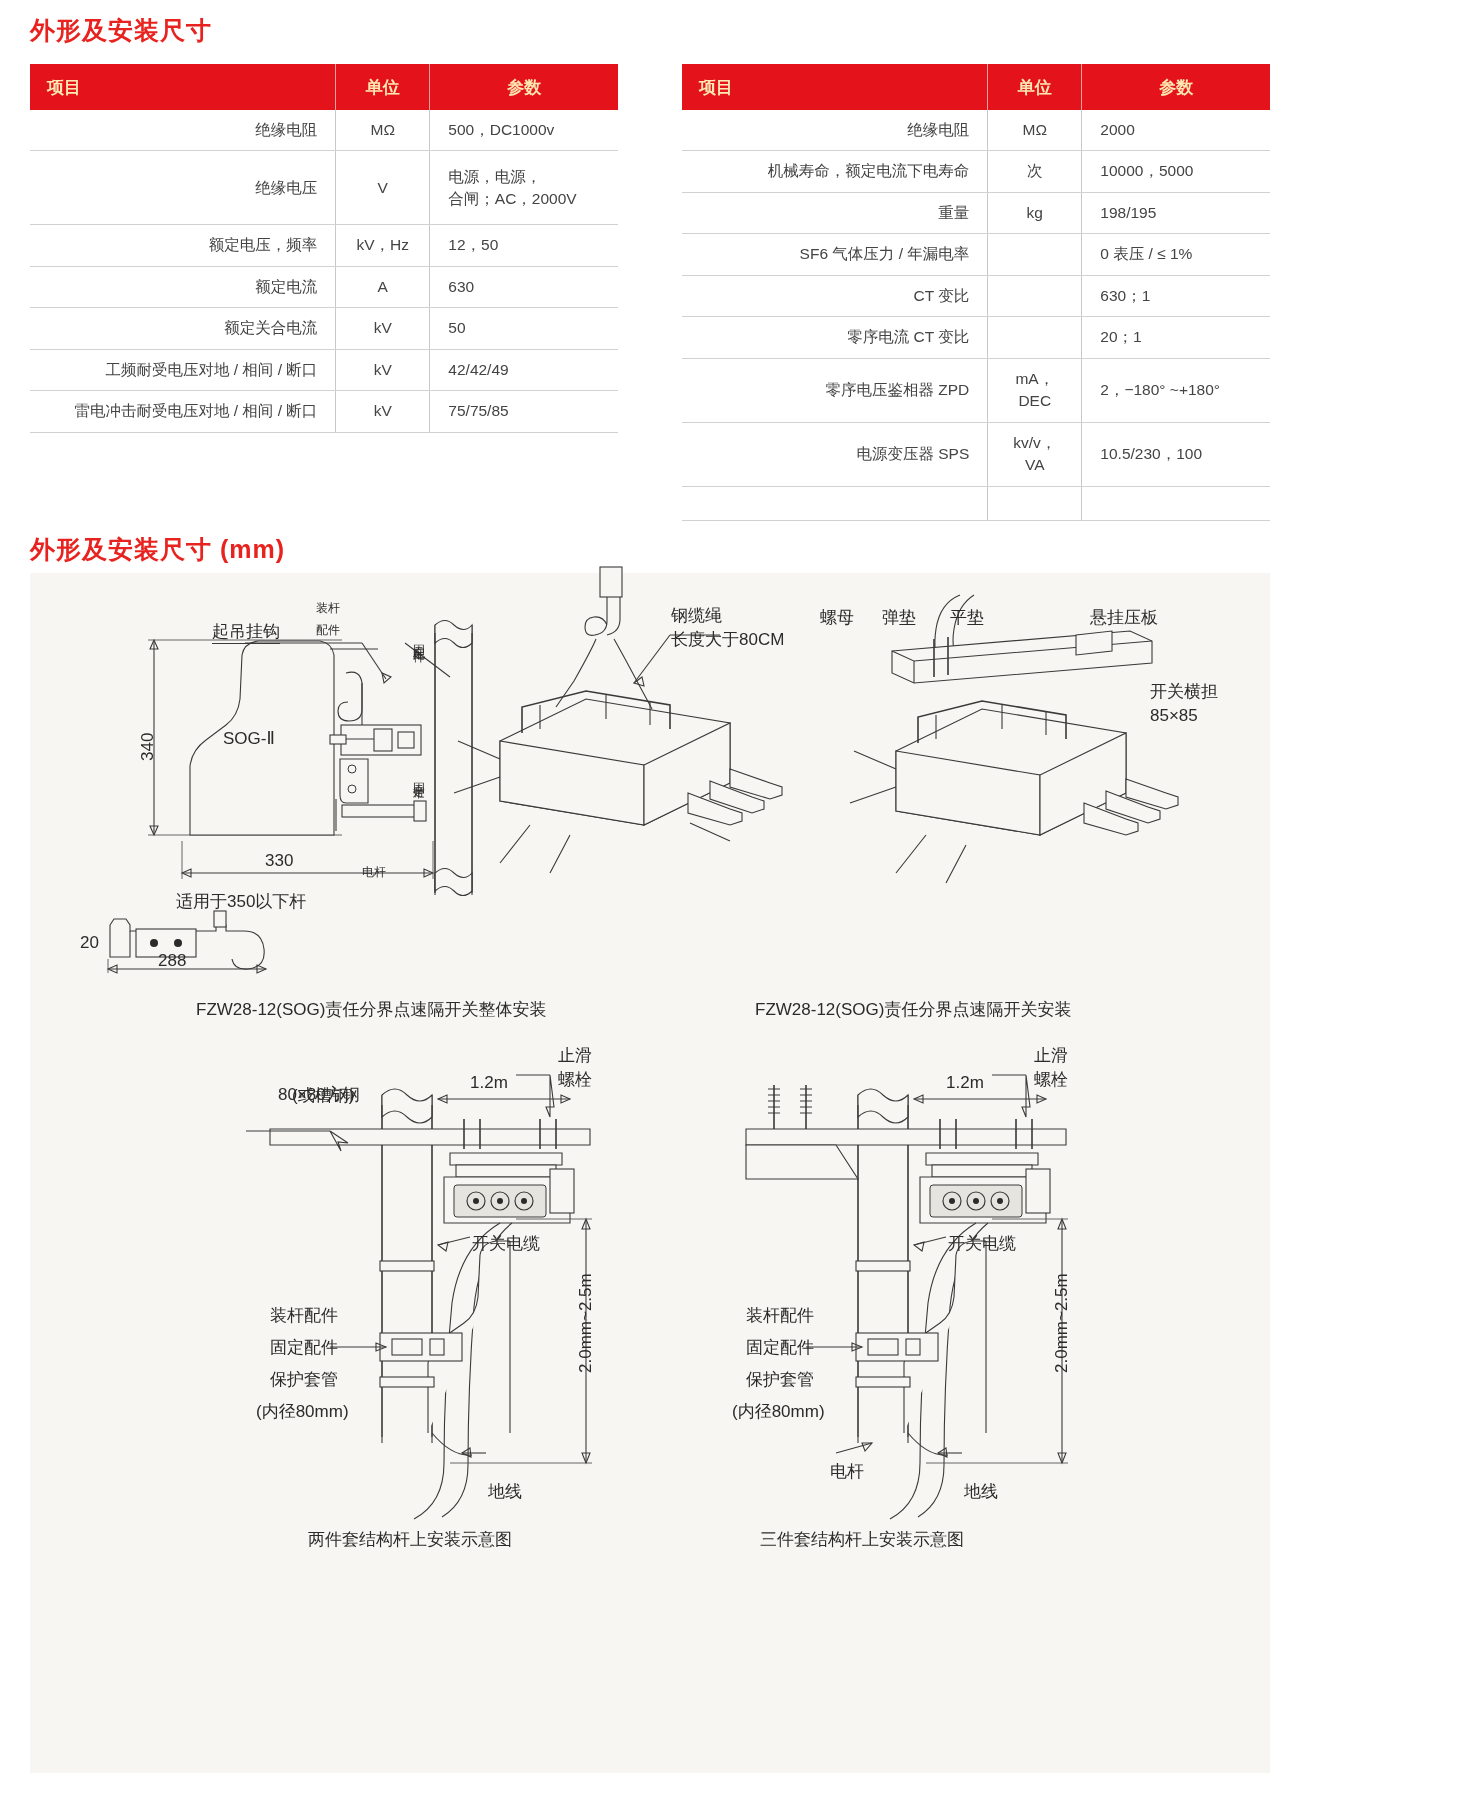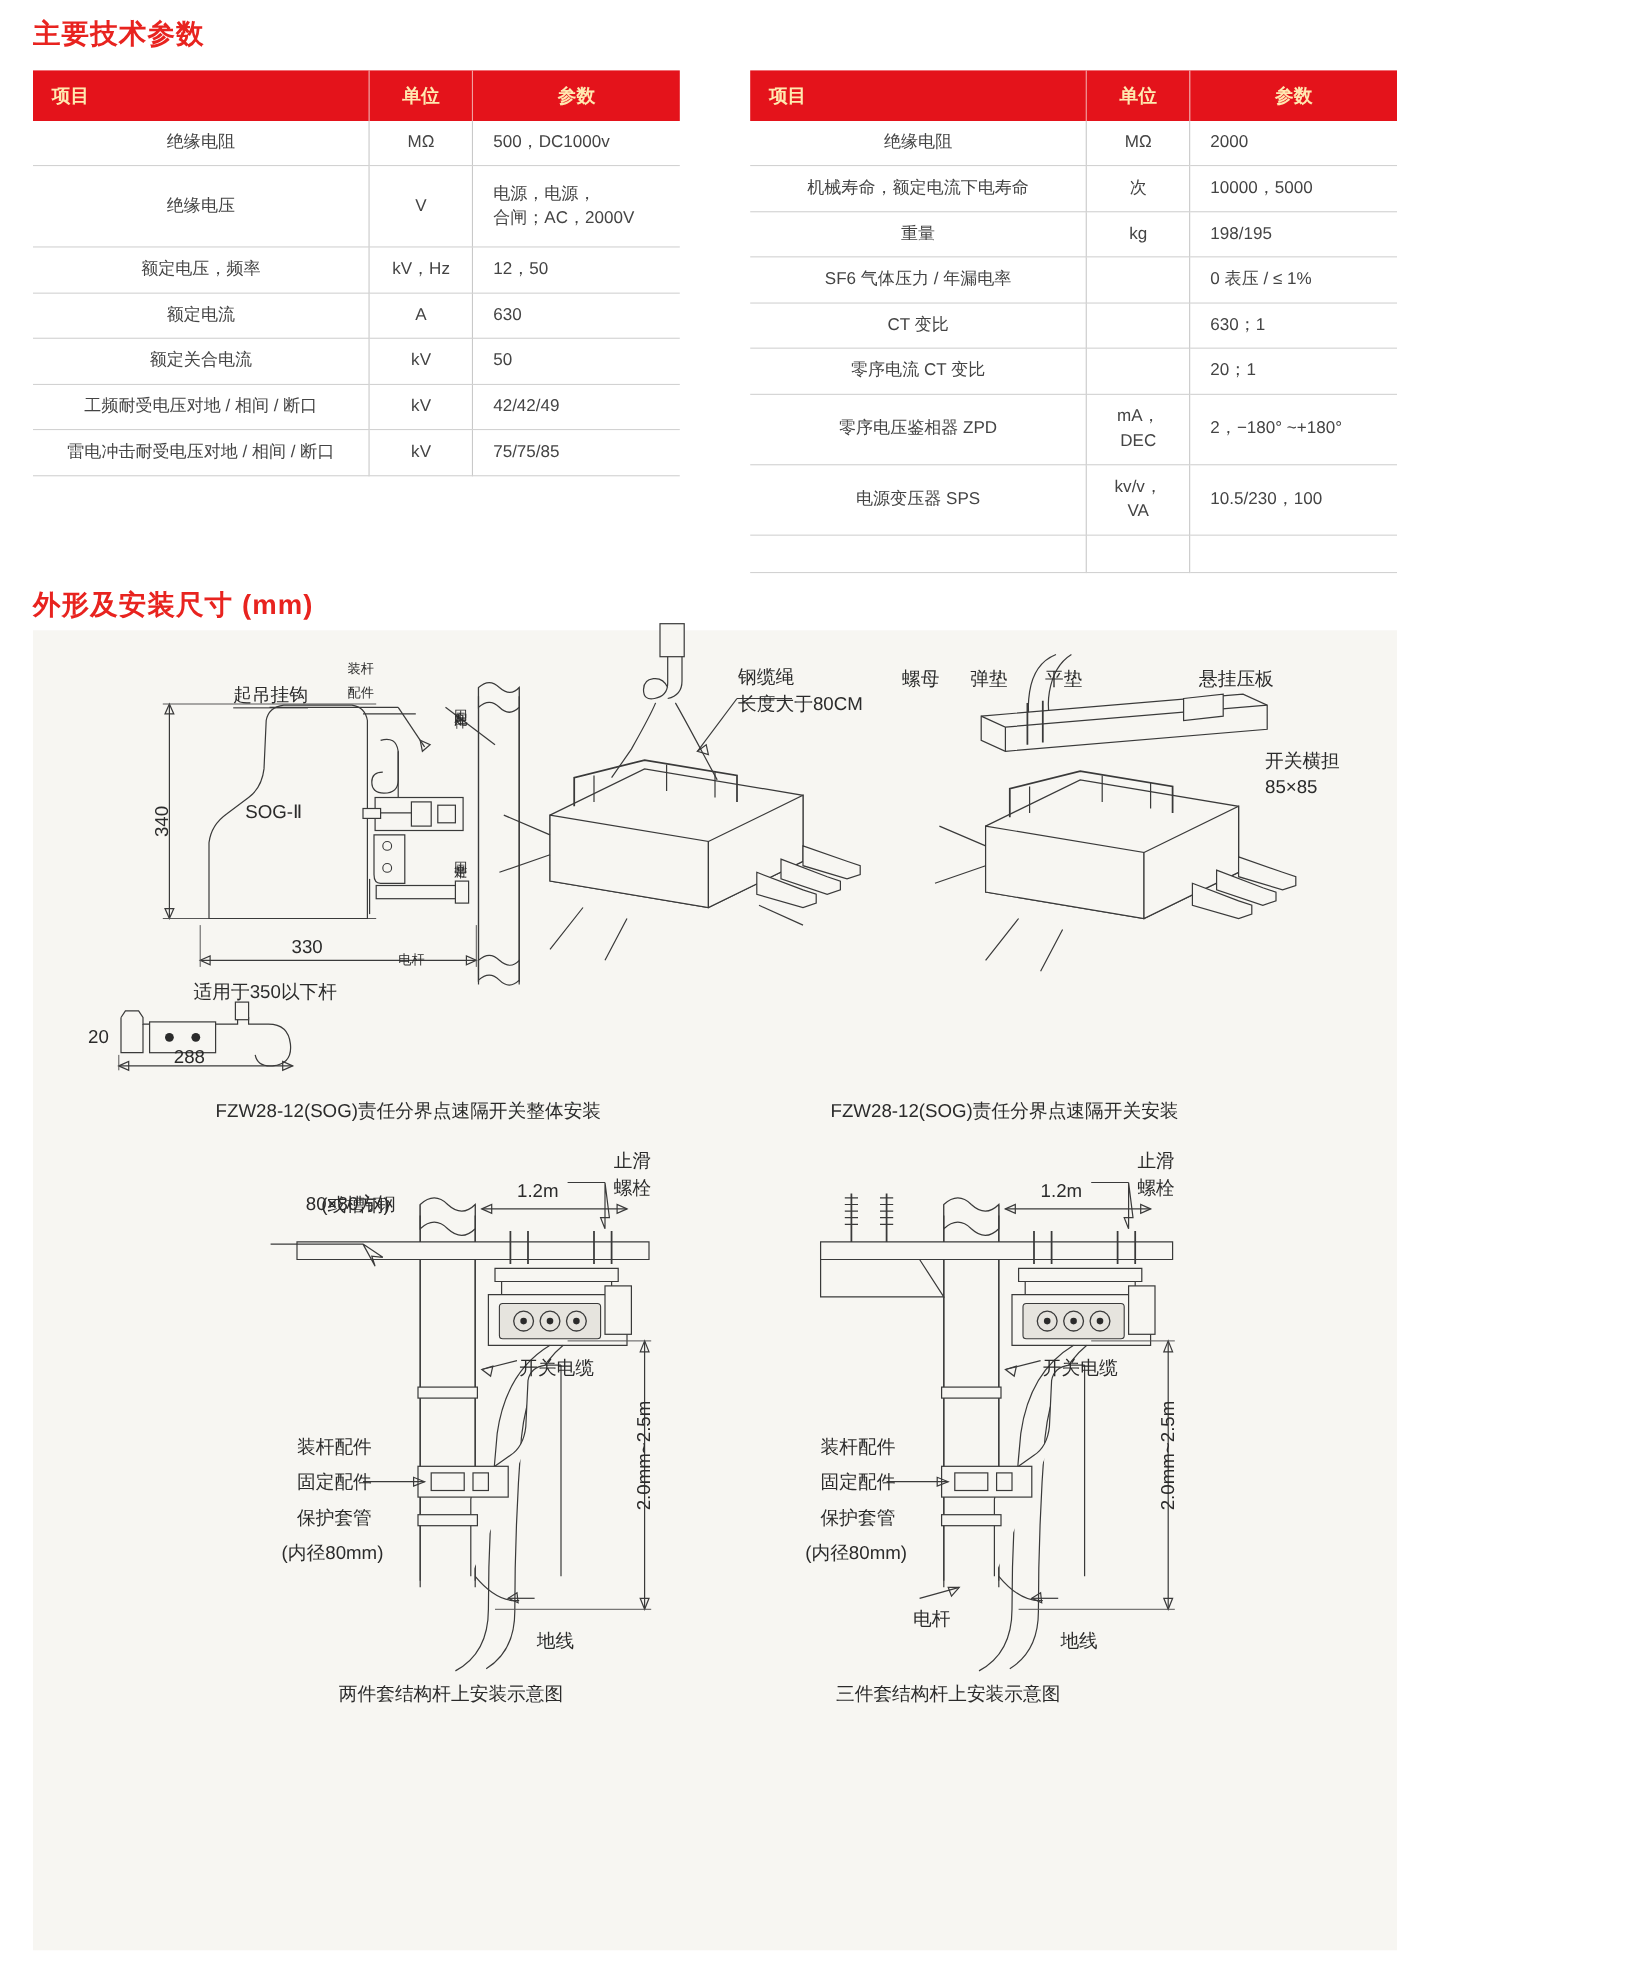--- a/index.html
+++ b/index.html
@@ -50,21 +50,21 @@
   .spec-table thead th.col-unit  { text-align:center; width:16%; }
   .spec-table thead th.col-value { text-align:center; width:32%; }
 
   .spec-table tbody td {
     border-bottom:1px solid #d2d2d2;
     padding:9px 18px;
     line-height:1.45;
     vertical-align:middle;
   }
   .spec-table tbody tr:first-child td { border-top:none; }
-  .spec-table tbody td.c-item  { text-align:center;  border-right:1px solid #c9c9c9; }
+  .spec-table tbody td.c-item  { text-align:right;  border-right:1px solid #c9c9c9; }
   .spec-table tbody td.c-unit  { text-align:center;border-right:1px solid #c9c9c9; }
   .spec-table tbody td.c-value { }
   .spec-table tbody td.tall    { height:74px; }
   .spec-table tbody td .line2  { display:block; }
   .spec-table tbody tr.blank td { height:34px; border-bottom:1px solid #d2d2d2;}
 
   
   #diagram-panel {
     position:absolute; left:30px; top:573px;
     width:1240px; height:1200px;
@@ -104,21 +104,21 @@
   .lnthin { stroke:#555; stroke-width:0.9; fill:none; }
   .fillw { fill:#f7f6f2; stroke:#3a3a3a; stroke-width:1.1; }
   .fillg { fill:#e6e4de; stroke:#3a3a3a; stroke-width:1; }
   .dot { fill:#2b2b2b; }
 </style>
 </head>
 <body>
 
 <div class="page">
 
-  <div class="section-heading" id="heading-params">主要技术参数</div>
+  <div class="section-heading" id="heading-params">外形及安装尺寸</div>
 
   <table class="spec-table" id="table-left">
     <thead>
       <tr>
         <th class="col-item">项目</th>
         <th class="col-unit">单位</th>
         <th class="col-value">参数</th>
       </tr>
     </thead>
     <tbody>

